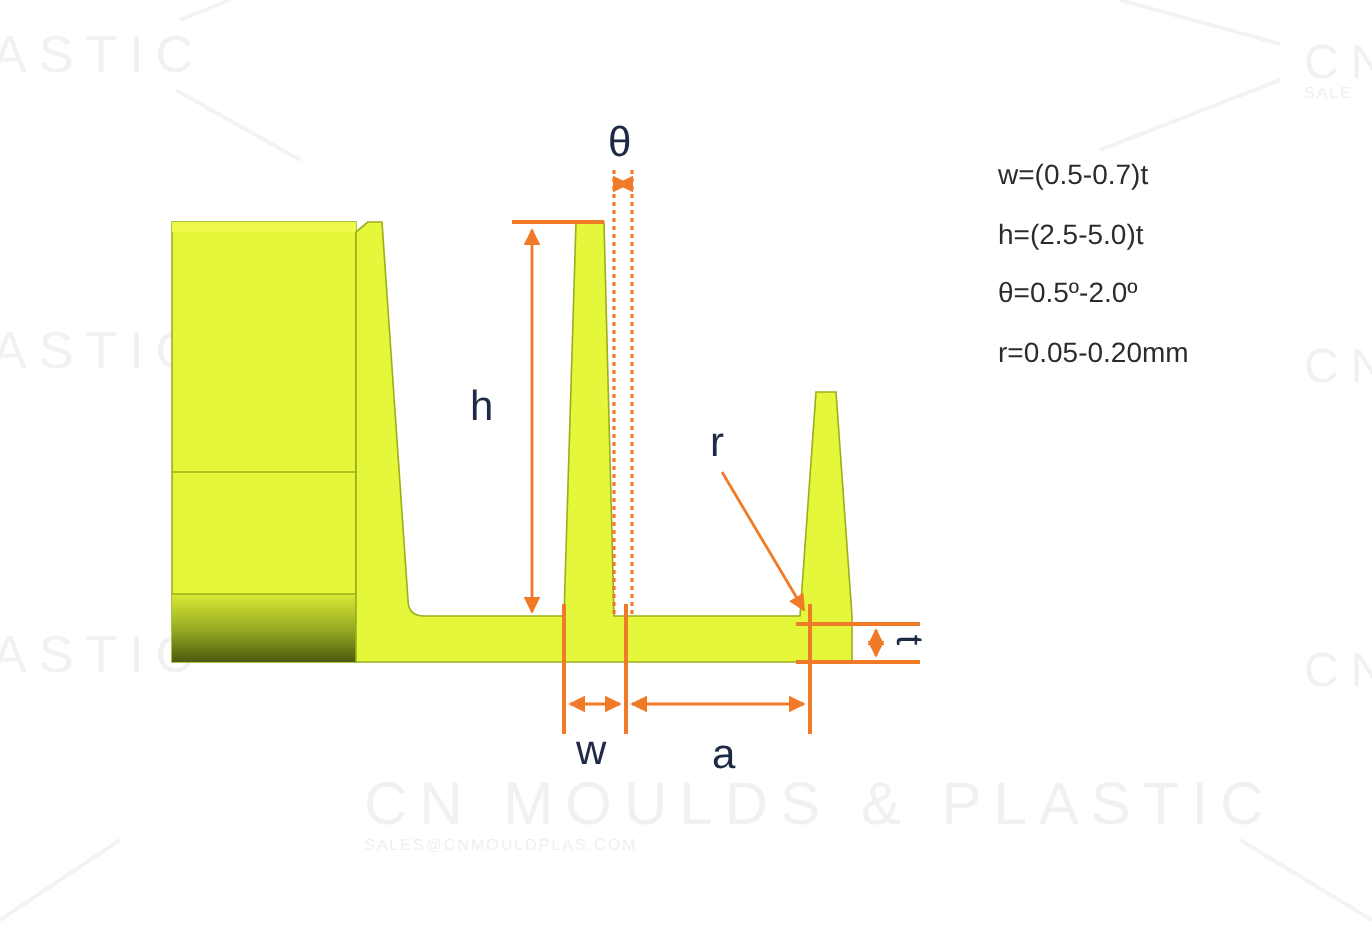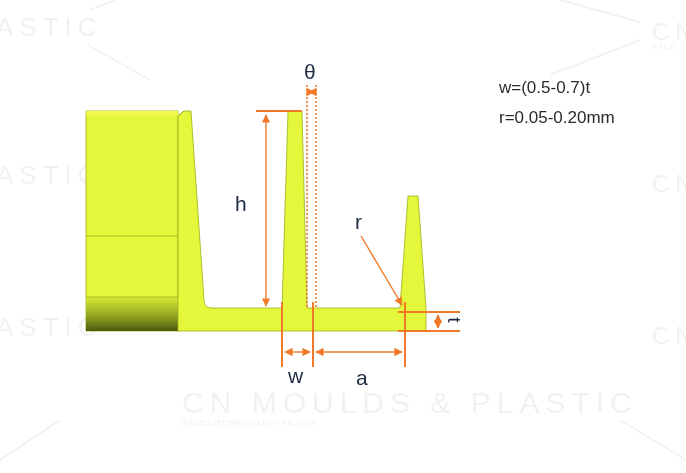--- a/index.html
+++ b/index.html
@@ -3,21 +3,21 @@
 <meta charset="utf-8">
 <style>
   html, body { margin: 0; padding: 0; background: #ffffff; }
   body { width: 686px; height: 473px; position: relative; overflow: hidden;
          font-family: "Liberation Sans", sans-serif; }
   .canvas { position: absolute; left: 0; top: 0; width: 686px; height: 473px; }
   .wm { position: absolute; color: #f1f1f1; font-family: "Liberation Sans", sans-serif;
         letter-spacing: 6px; font-size: 30px; white-space: nowrap; }
   .wm-small { position: absolute; color: #efefef; font-size: 8px; letter-spacing: 1px; white-space: nowrap;
               font-family: "Liberation Sans", sans-serif; }
-  .spec { position: absolute; left: 499px; top: 73px; color: #2b2b2b; font-size: 17px; line-height: 29.5px; }
+  .spec { position: absolute; left: 499px; top: 73px; color: #2b2b2b; font-size: 14px; line-height: 29.5px; }
   .spec div { white-space: nowrap; }
   .lbl { position: absolute; color: #1e2a44; font-size: 21px; font-family: "Liberation Sans", sans-serif; }
 </style>
 </head>
 <body>
 
 <div class="canvas">
 
   <div class="wm" style="left:-4px; top:12px; font-size:26px;">ASTIC</div>
   <div class="wm" style="left:-4px; top:160px; font-size:26px;">ASTIC</div>
@@ -90,15 +90,17 @@
 
   <div class="lbl" style="left:304px; top:60px;">θ</div>
   <div class="lbl" style="left:235px; top:192px;">h</div>
   <div class="lbl" style="left:355px; top:210px;">r</div>
   <div class="lbl" style="left:288px; top:364px;">w</div>
   <div class="lbl" style="left:356px; top:366px;">a</div>
   <div class="lbl" style="left:451px; top:309px; transform:rotate(90deg); font-size:19px;">t</div>
 
   <div class="spec">
     <div>w=(0.5-0.7)t</div>
+    <div>h=(2.5-5.0)t</div>
+    <div>θ=0.5º-2.0º</div>
     <div>r=0.05-0.20mm</div>
   </div>
 </div>
 
 </body></html>

